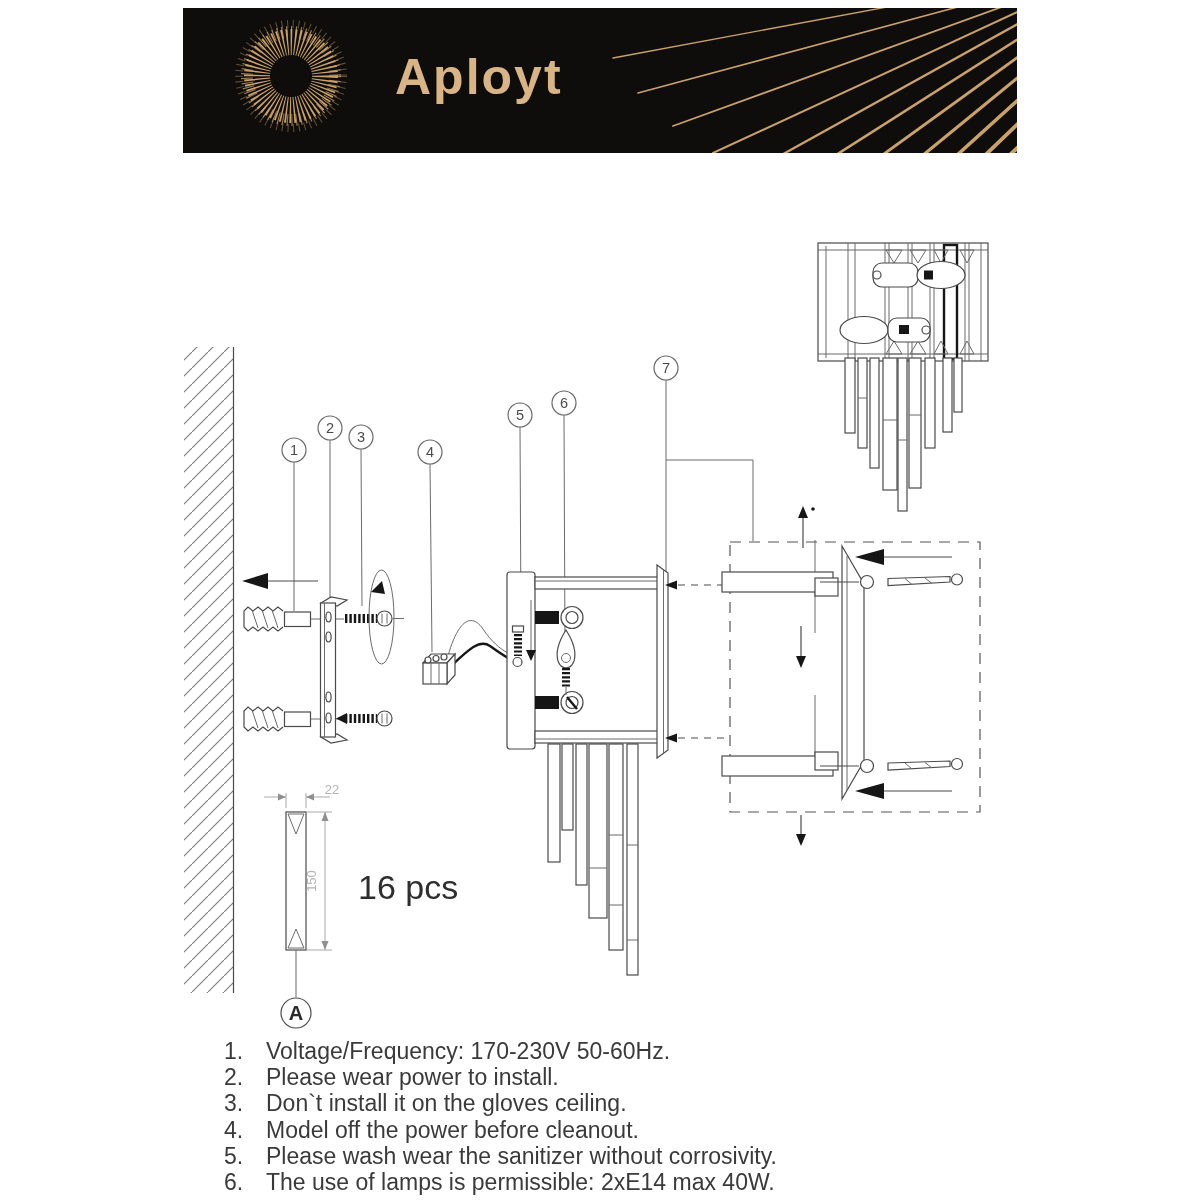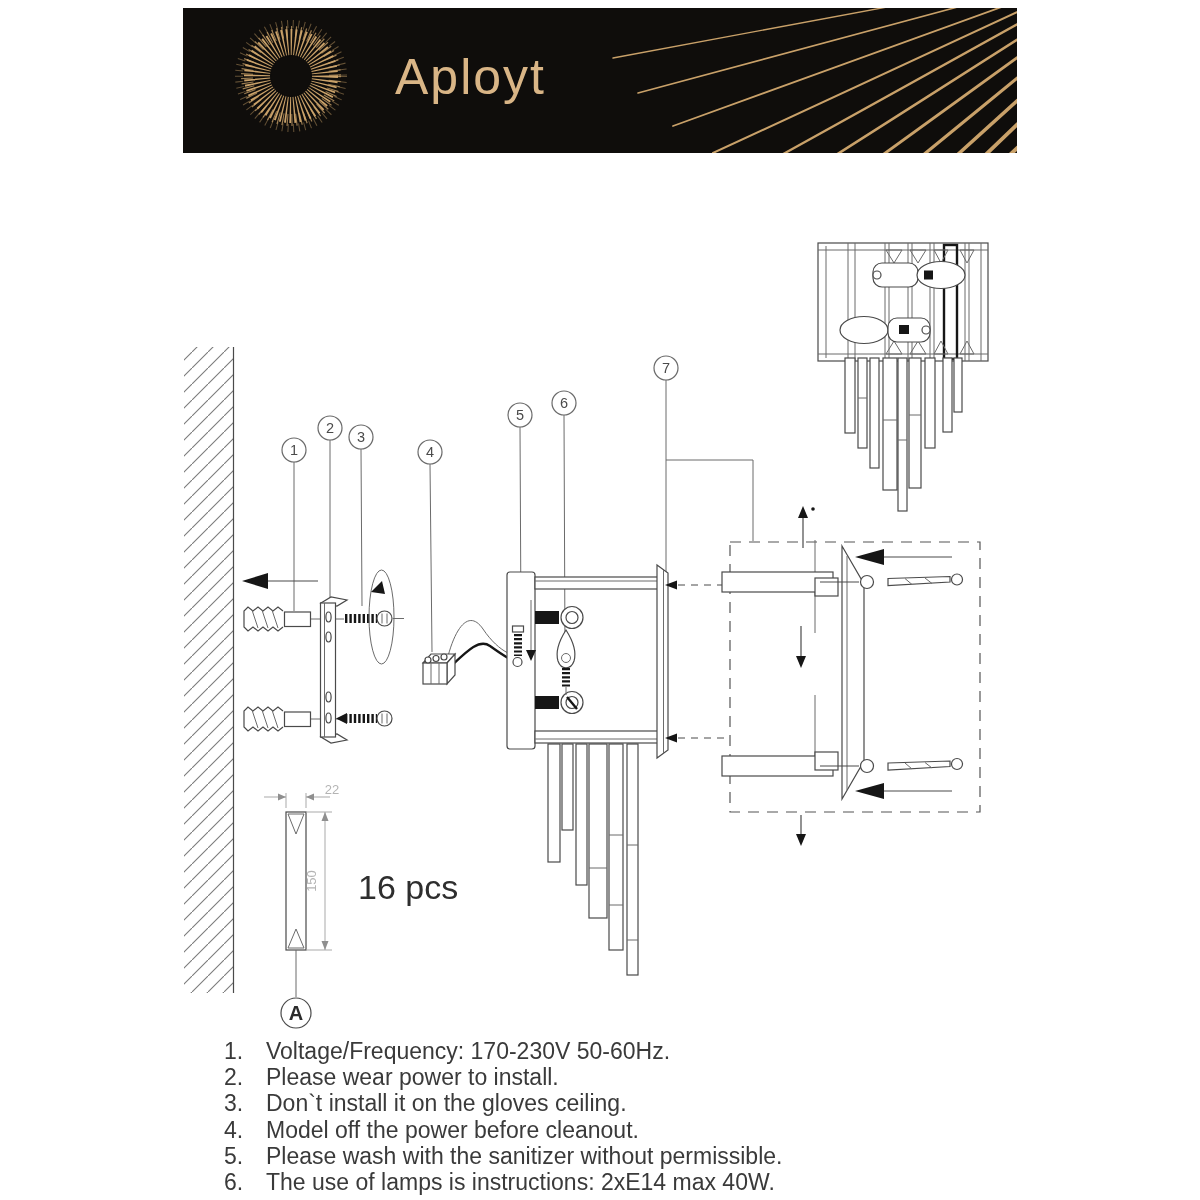--- a/index.html
+++ b/index.html
@@ -1,21 +1,21 @@
 <!DOCTYPE html>
 <html><head>
 <meta charset="utf-8">
 <style>
   html,body{margin:0;padding:0;background:#e8e8e8;}
   .page{position:relative;width:1200px;height:1200px;background:#ffffff;overflow:hidden;
         font-family:"Liberation Sans","DejaVu Sans",sans-serif;}
   
   .banner{position:absolute;left:183px;top:8px;width:834px;height:145px;background:#0f0d0b;}
   .banner svg{position:absolute;left:0;top:0;}
-  .brand{position:absolute;left:212px;top:40px;font-size:50px;font-weight:400;
+  .brand{position:absolute;left:212px;top:40px;font-size:50px;font-weight:700;
          letter-spacing:2px;color:#d9b586;}
   
   .titleblock{position:absolute;left:0;top:163px;width:1200px;text-align:center;color:#2f2f2f;}
   .titleblock .t1{font-size:27px;line-height:33px;}
   .titleblock .t2{font-size:27px;line-height:33px;}
   
   .diagram{position:absolute;left:0;top:0;width:1200px;height:1200px;}
   .ln{stroke:#4a4a4a;stroke-width:1.2;fill:none;}
   .lt{stroke:#6b6b6b;stroke-width:1;fill:none;}
   .fw{fill:#ffffff;stroke:#4a4a4a;stroke-width:1.2;}
@@ -385,21 +385,21 @@
     <div class="row">
       <span class="num">3.</span>
       <span>Don`t install it on the gloves ceiling.</span>
     </div>
     <div class="row">
       <span class="num">4.</span>
       <span>Model off the power before cleanout.</span>
     </div>
     <div class="row">
       <span class="num">5.</span>
-      <span>Please wash with the sanitizer without permissible.</span>
+      <span>Please wash wear the sanitizer without corrosivity.</span>
     </div>
     <div class="row">
       <span class="num">6.</span>
-      <span>The use of lamps is instructions: 2xE14 max 40W.</span>
+      <span>The use of lamps is permissible: 2xE14 max 40W.</span>
     </div>
   </div>
 
 </div>
 
 </body></html>

